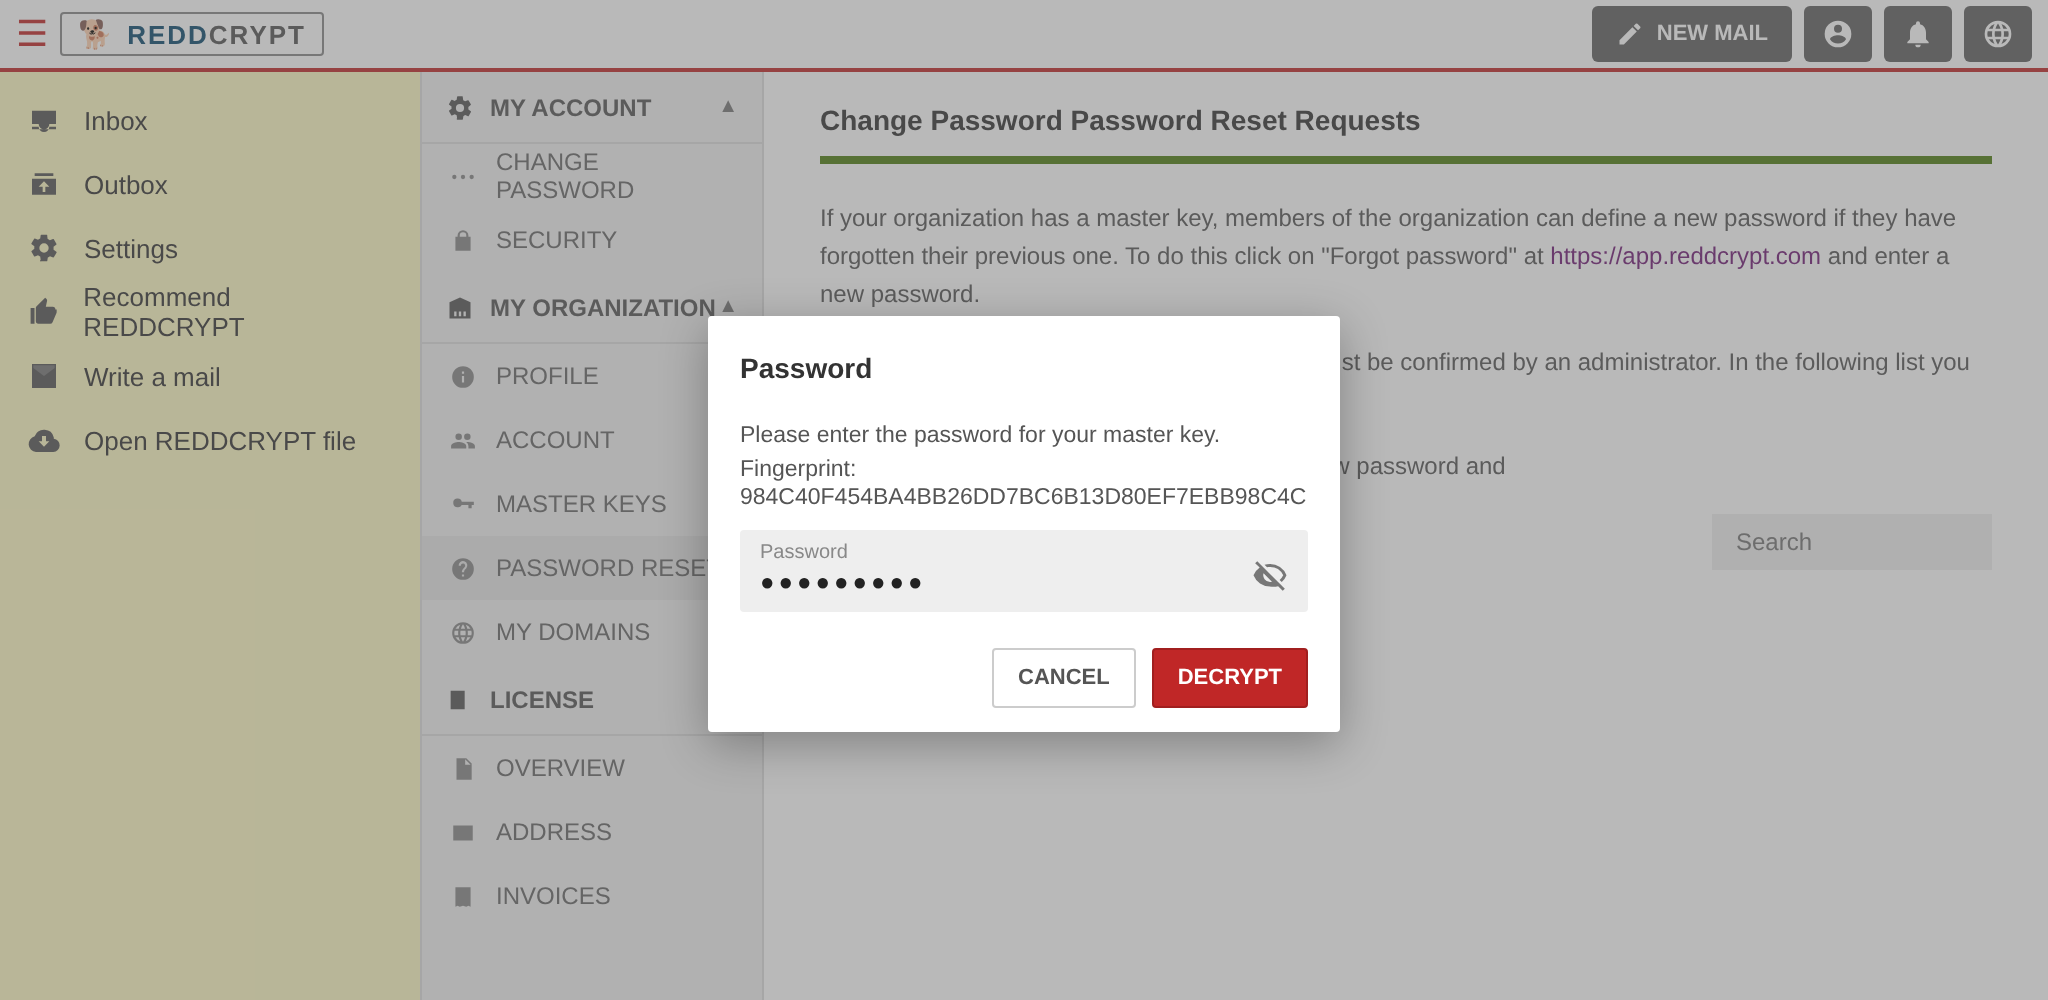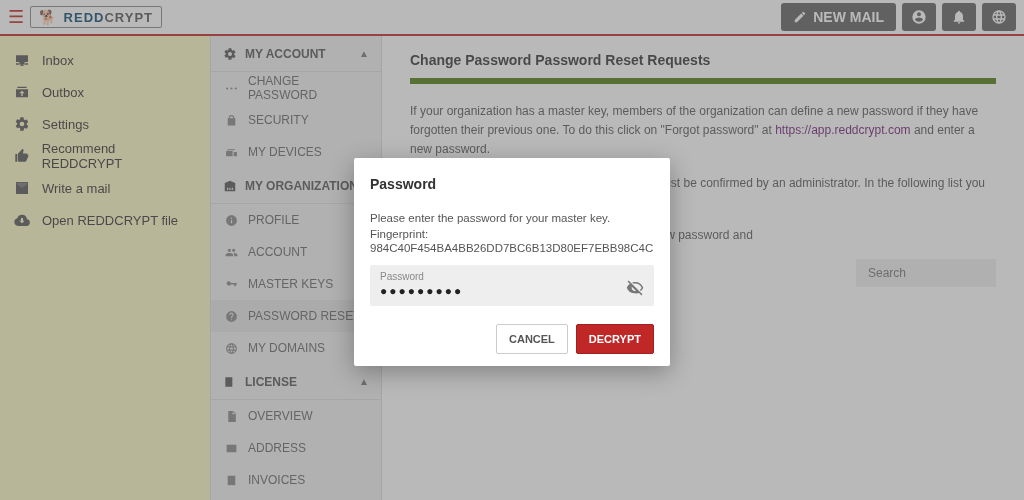--- a/index.html
+++ b/index.html
@@ -4,38 +4,38 @@
 <style>
   *{box-sizing:border-box;margin:0;padding:0;font-family:"Segoe UI",Arial,sans-serif}
   body{background:#fff;color:#444;font-size:13px;width:1024px;height:500px;overflow:hidden;position:relative}
   
   .topbar{height:36px;border-bottom:2px solid #c02727;background:#fff;display:flex;align-items:center;padding:0 8px}
   .menu-btn{color:#c02727;font-size:18px;margin-right:6px;cursor:pointer}
   .brand{display:flex;align-items:center;border:1px solid #888;border-radius:2px;padding:2px 8px;font-weight:700;letter-spacing:1px;color:#555}
   .brand .logo{color:#c02727;font-size:14px;margin-right:6px}
   .brand .red{color:#0c4a6e}
   .top-right{margin-left:auto;display:flex;gap:6px}
-  .tbtn{background:#5f5f5f;color:#fff;border-radius:3px;height:28px;display:flex;align-items:center;padding:14px 12px;font-size:14px;font-weight:600;cursor:pointer}
+  .tbtn{background:#5f5f5f;color:#fff;border-radius:3px;height:28px;display:flex;align-items:center;padding:14px 12px;font-size:11px;font-weight:600;cursor:pointer}
   .tbtn svg{fill:#fff;width:14px;height:14px;margin-right:6px}
   .ticon{background:#5f5f5f;border-radius:3px;width:34px;height:28px;display:flex;align-items:center;justify-content:center;cursor:pointer}
   .ticon svg{fill:#fff;width:16px;height:16px}
   
   .cols{display:flex;height:calc(100% - 36px)}
   .nav1{width:210px;background:#fef9c3;padding-top:8px}
   .nav1 .item{display:flex;align-items:center;height:32px;padding:0 14px;color:#333;cursor:pointer;font-size:13px}
   .nav1 .item svg{width:16px;height:16px;fill:#555;margin-right:12px}
   .nav2{width:172px;background:#f0f0f0;border-left:1px solid #ddd;border-right:1px solid #ddd;font-size:12px}
   .nav2 .sect{display:flex;align-items:center;height:36px;padding:0 12px;font-weight:700;color:#555;border-bottom:1px solid #ddd;cursor:pointer}
   .nav2 .sect svg{width:14px;height:14px;fill:#555;margin-right:8px}
   .nav2 .sect .chev{margin-left:auto;font-size:10px;color:#777}
   .nav2 .sub{display:flex;align-items:center;height:32px;padding:0 12px 0 14px;color:#666;cursor:pointer}
   .nav2 .sub svg{width:13px;height:13px;fill:#888;margin-right:10px;flex:none}
   .nav2 .sub.active{background:#e6e6e6}
   .main{flex:1;padding:16px 28px;overflow:auto}
-  .main h2{font-size:14px;font-weight:700;color:#333;margin-bottom:18px;border-bottom:6px solid #4d7c0f;padding-bottom:10px}
+  .main h2{font-size:14px;font-weight:700;color:#333;margin-bottom:18px;border-bottom:4px solid #4d7c0f;padding-bottom:10px}
   .main p{color:#555;line-height:1.6;margin-bottom:14px;font-size:12px}
   .main a{color:#701a75;text-decoration:none}
   .search{float:right;background:#eee;border:none;height:28px;padding:0 12px;width:140px;color:#666;font-size:12px}
   
   .overlay{position:absolute;inset:0;background:rgba(100,100,100,0.45);display:flex;align-items:flex-start;justify-content:center}
   .modal{background:#fff;width:316px;margin-top:158px;border-radius:2px;box-shadow:0 6px 24px rgba(0,0,0,0.3);padding:18px 16px 12px}
   .modal h3{font-size:14px;font-weight:600;color:#333;margin-bottom:18px}
   .modal .msg{font-size:11.5px;color:#555;line-height:1.5}
   .modal .fp{font-size:11.5px;color:#555;margin-bottom:10px;font-family:monospace}
   .pwfield{background:#eee;border-radius:2px;padding:6px 10px 8px;position:relative;margin-bottom:18px}
@@ -136,26 +136,20 @@
           <path d="M6 12a2 2 0 1 1-4 0 2 2 0 0 1 4 0zm8 0a2 2 0 1 1-4 0 2 2 0 0 1 4 0zm8 0a2 2 0 1 1-4 0 2 2 0 0 1 4 0z"></path>
         </svg>
         <span>CHANGE PASSWORD</span>
       </div>
       <div class="sub">
         <svg viewBox="0 0 24 24">
           <path d="M17 8V7a5 5 0 0 0-10 0v1H5v13h14V8h-2zm-8-1a3 3 0 0 1 6 0v1H9V7z"></path>
         </svg>
         <span>SECURITY</span>
       </div>
-      <div class="sub">
-        <svg viewBox="0 0 24 24">
-          <path d="M4 6h14v2H4zM2 9h12v10H2zM16 11h6v8h-6z"></path>
-        </svg>
-        <span>MY DEVICES</span>
-      </div>
       <div class="sect">
         <svg viewBox="0 0 24 24">
           <path d="M3 21V7l9-4 9 4v14H3zm4-2h2v-4H7v4zm4 0h2v-4h-2v4zm4 0h2v-4h-2v4z"></path>
         </svg>
         <span>MY ORGANIZATION</span>
         <span class="chev">▲</span>
       </div>
       <div class="sub">
         <svg viewBox="0 0 24 24">
           <path d="M12 2a10 10 0 1 0 0 20 10 10 0 0 0 0-20zm1 15h-2v-6h2v6zm0-8h-2V7h2v2z"></path>

